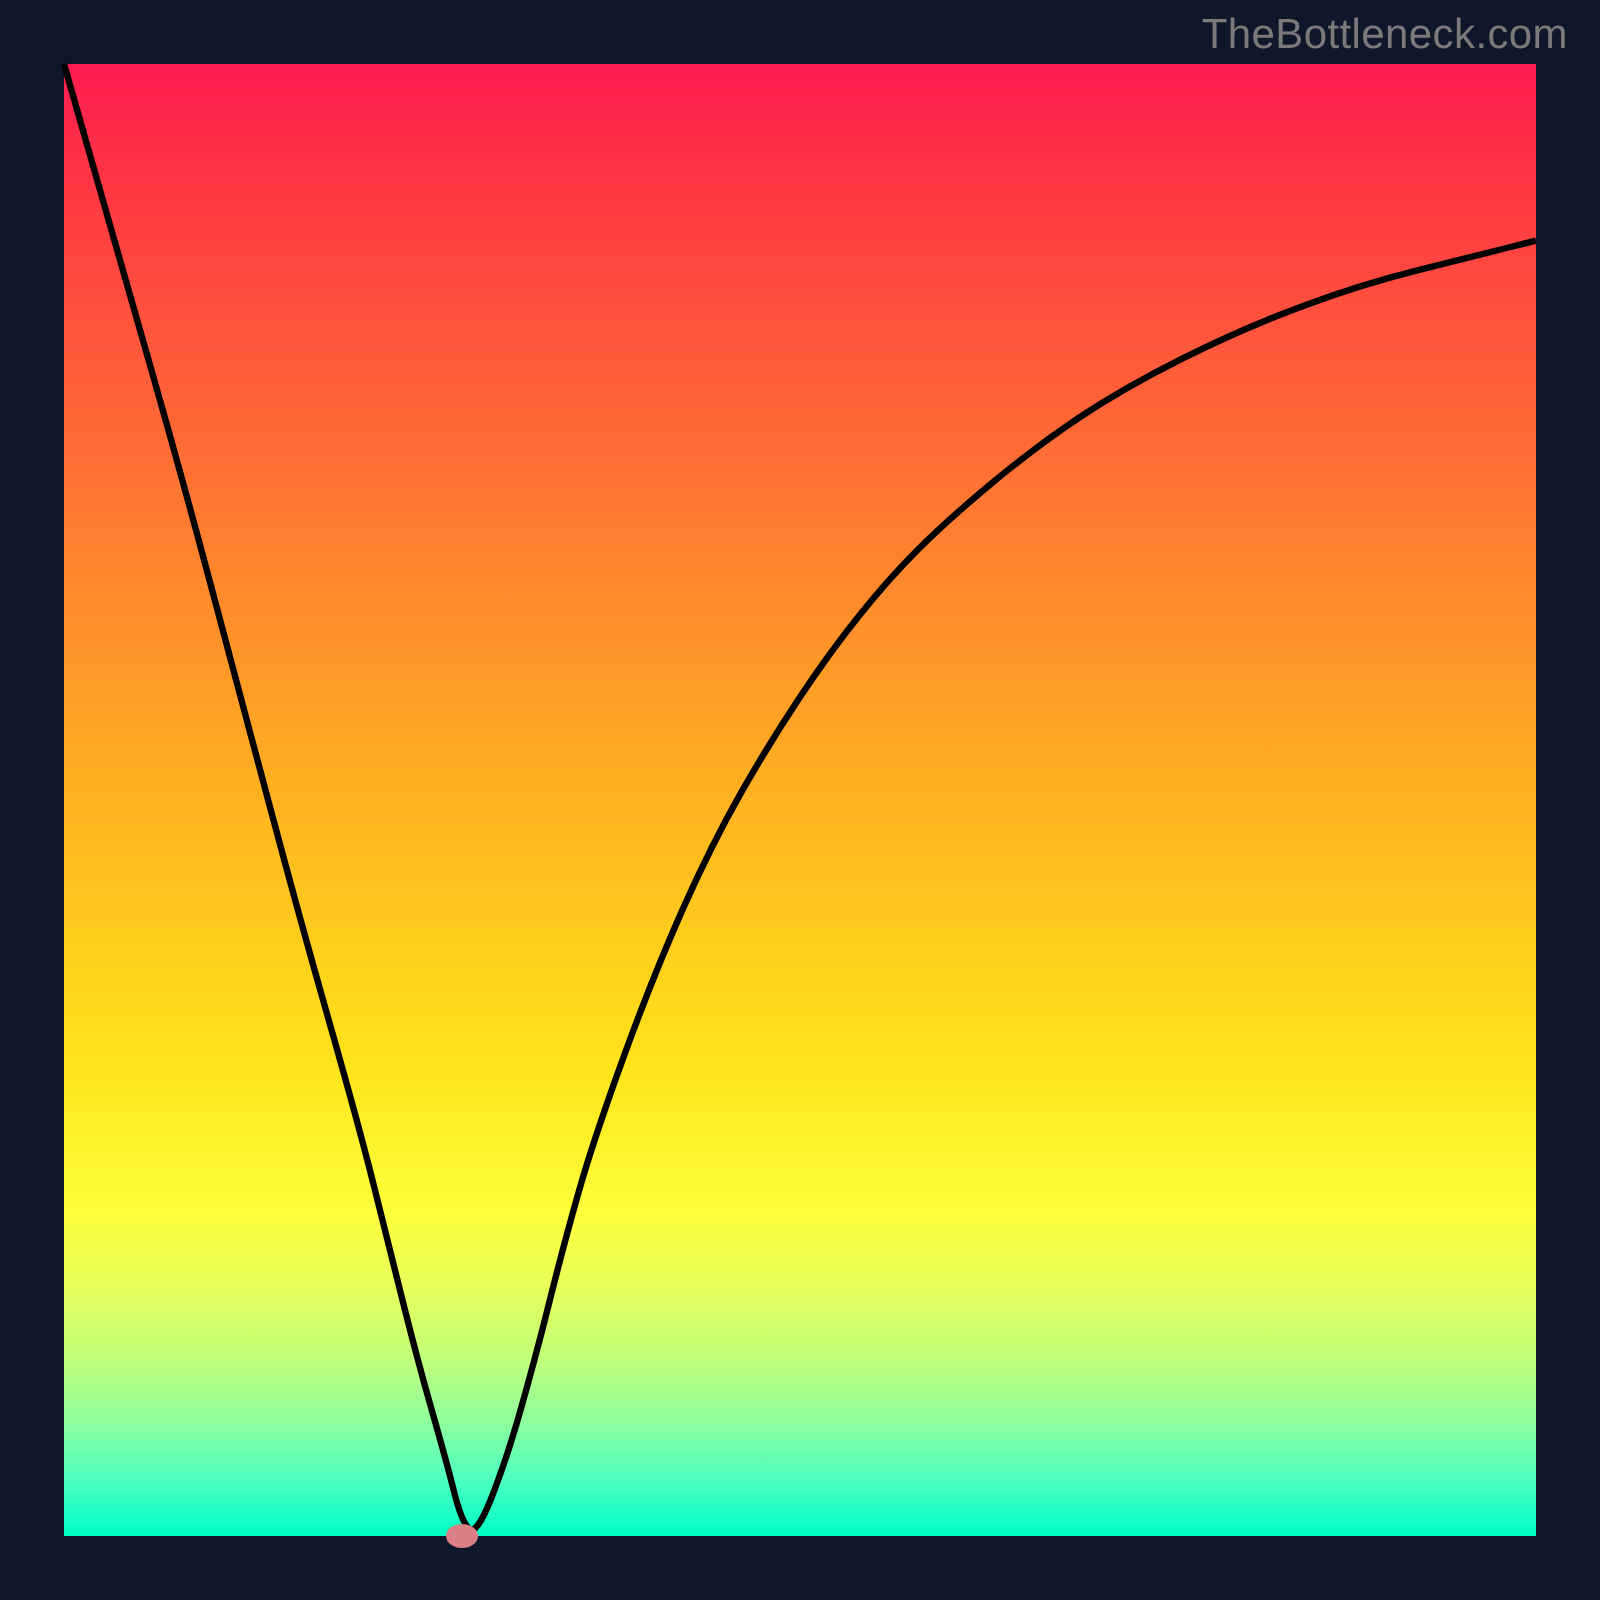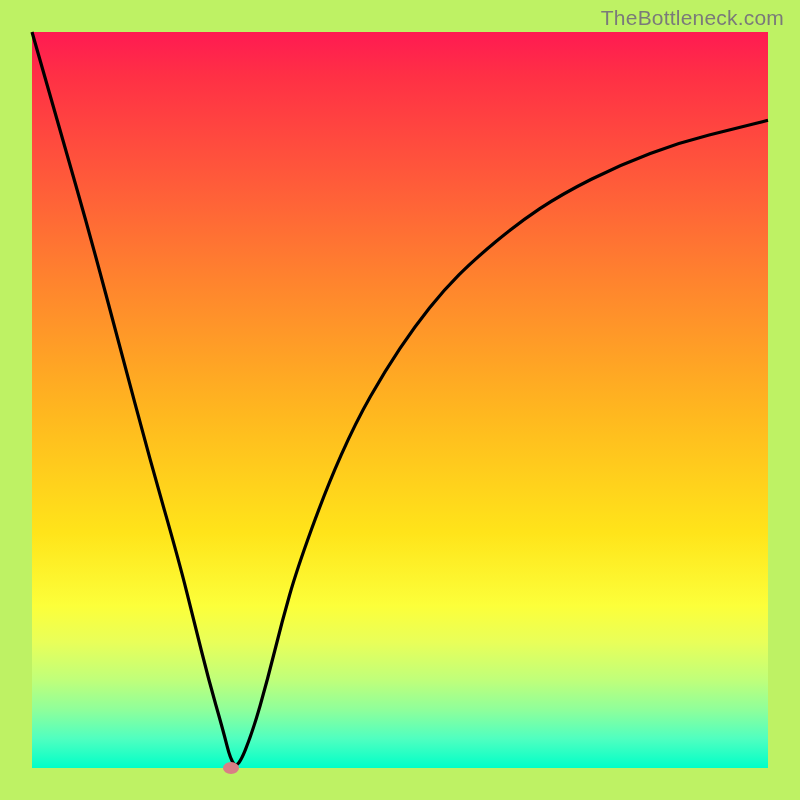--- a/index.html
+++ b/index.html
@@ -10,21 +10,21 @@
     background: #000;
     overflow: hidden;
     font-family: Arial, Helvetica, sans-serif;
   }
   .frame {
     position: absolute;
     top: 0;
     left: 0;
     width: 800px;
     height: 800px;
-    background: #bef264;
+    background: #0f172a;
   }
   .plot-area {
     position: absolute;
     top: 32px;
     left: 32px;
     width: 736px;
     height: 736px;
     background: linear-gradient(to bottom,
       #ff1a52 0%,
       #ff3045 6%,

